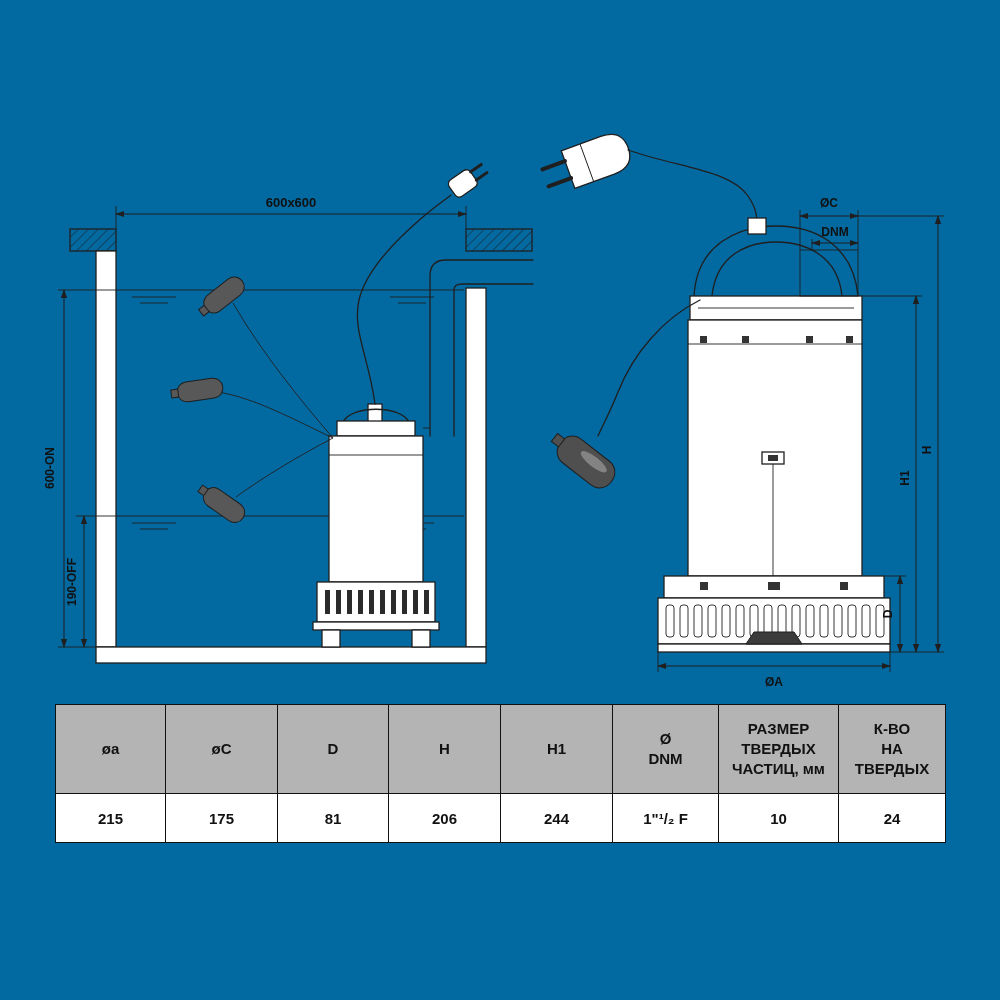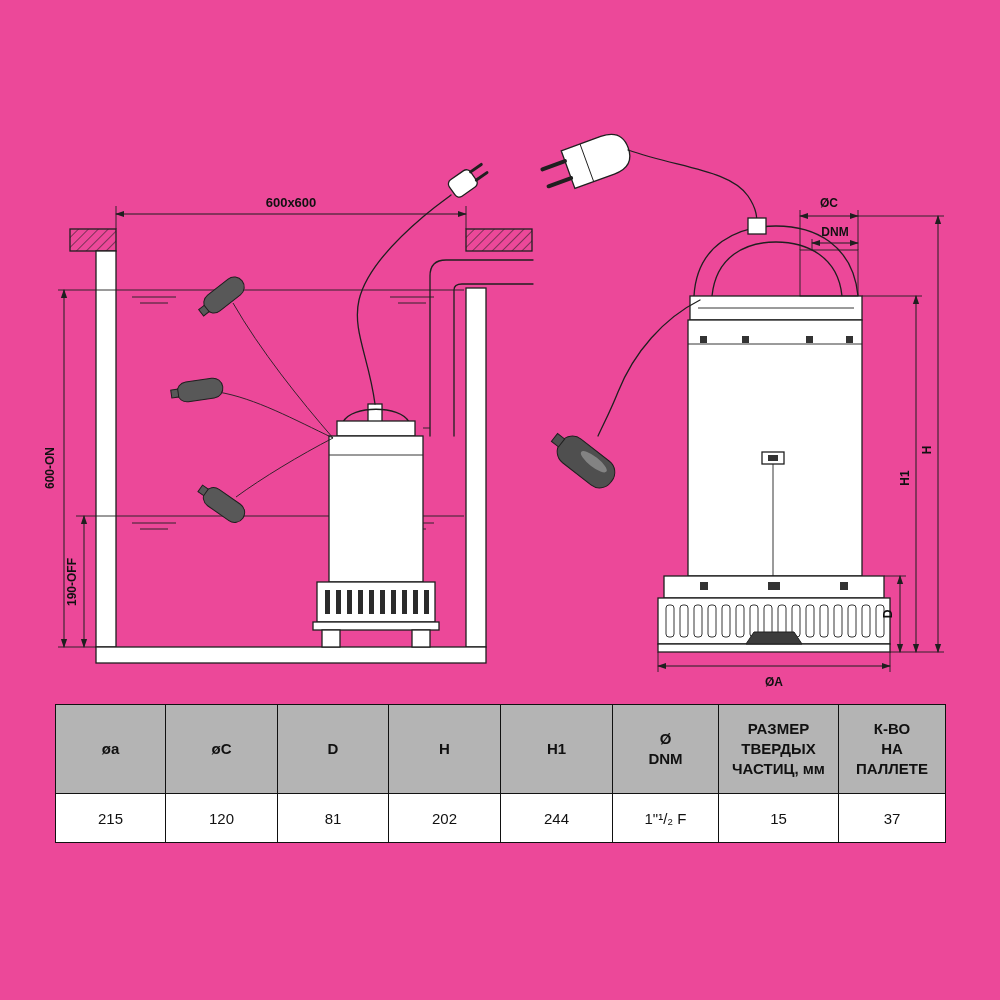--- a/index.html
+++ b/index.html
@@ -1,30 +1,30 @@
 <!DOCTYPE html>
 <html><head>
 <meta charset="utf-8">
 <style>
   html,body{margin:0;padding:0;background:#ffffff;}
-  .page{width:1000px;height:1000px;background:#ec4899;position:relative;font-family:"Liberation Sans",sans-serif;}
+  .page{width:1000px;height:1000px;background:#0369a1;position:relative;font-family:"Liberation Sans",sans-serif;}
   svg{display:block;}
   .ln{stroke:#1f1f1f;stroke-width:1.3;fill:none;stroke-linecap:round;}
   .thin{stroke:#1f1f1f;stroke-width:0.9;fill:none;}
   .dim{stroke:#1f1f1f;stroke-width:1;fill:none;}
   .fillw{fill:#ffffff;stroke:#1f1f1f;stroke-width:1.3;}
   .darkf{fill:#3c3c3c;stroke:#1f1f1f;stroke-width:1;}
   .lbl{font:600 13px "Liberation Sans",sans-serif;fill:#111;}
   .lbls{font:600 12px "Liberation Sans",sans-serif;fill:#111;}
   .tbl-wrap{margin:4px 0 0 55px;width:890px;}
   table{border-collapse:collapse;table-layout:fixed;width:890px;}
   th,td{border:1.5px solid #111;text-align:center;vertical-align:middle;
         font-family:"Liberation Sans",sans-serif;color:#111;}
   th{background:#b4b4b4;height:86px;font-size:15px;font-weight:bold;white-space:pre-line;line-height:1.35;}
-  td{background:#ffffff;height:46px;font-size:15px;font-weight:normal;}
+  td{background:#ffffff;height:46px;font-size:15px;font-weight:bold;}
 </style>
 </head>
 <body>
 
 <div class="page">
 
   <svg width="1000" height="700" viewBox="0 0 1000 700">
     <defs>
       <pattern id="hatch" width="7" height="7" patternUnits="userSpaceOnUse" patternTransform="rotate(45)">
         <line x1="0" y1="0" x2="0" y2="7" stroke="#1f1f1f" stroke-width="1.1"></line>
@@ -264,29 +264,29 @@
           <th>D</th>
           <th>H</th>
           <th>H1</th>
           <th>Ø
 DNM</th>
           <th>РАЗМЕР
 ТВЕРДЫХ
 ЧАСТИЦ, мм</th>
           <th>К-ВО
 НА
-ПАЛЛЕТЕ</th>
+ТВЕРДЫХ</th>
         </tr>
         <tr>
           <td>215</td>
-          <td>120</td>
+          <td>175</td>
           <td>81</td>
-          <td>202</td>
+          <td>206</td>
           <td>244</td>
           <td>1"¹/₂ F</td>
-          <td>15</td>
-          <td>37</td>
+          <td>10</td>
+          <td>24</td>
         </tr>
       </tbody>
     </table>
   </div>
 
 </div>
 
 </body></html>

